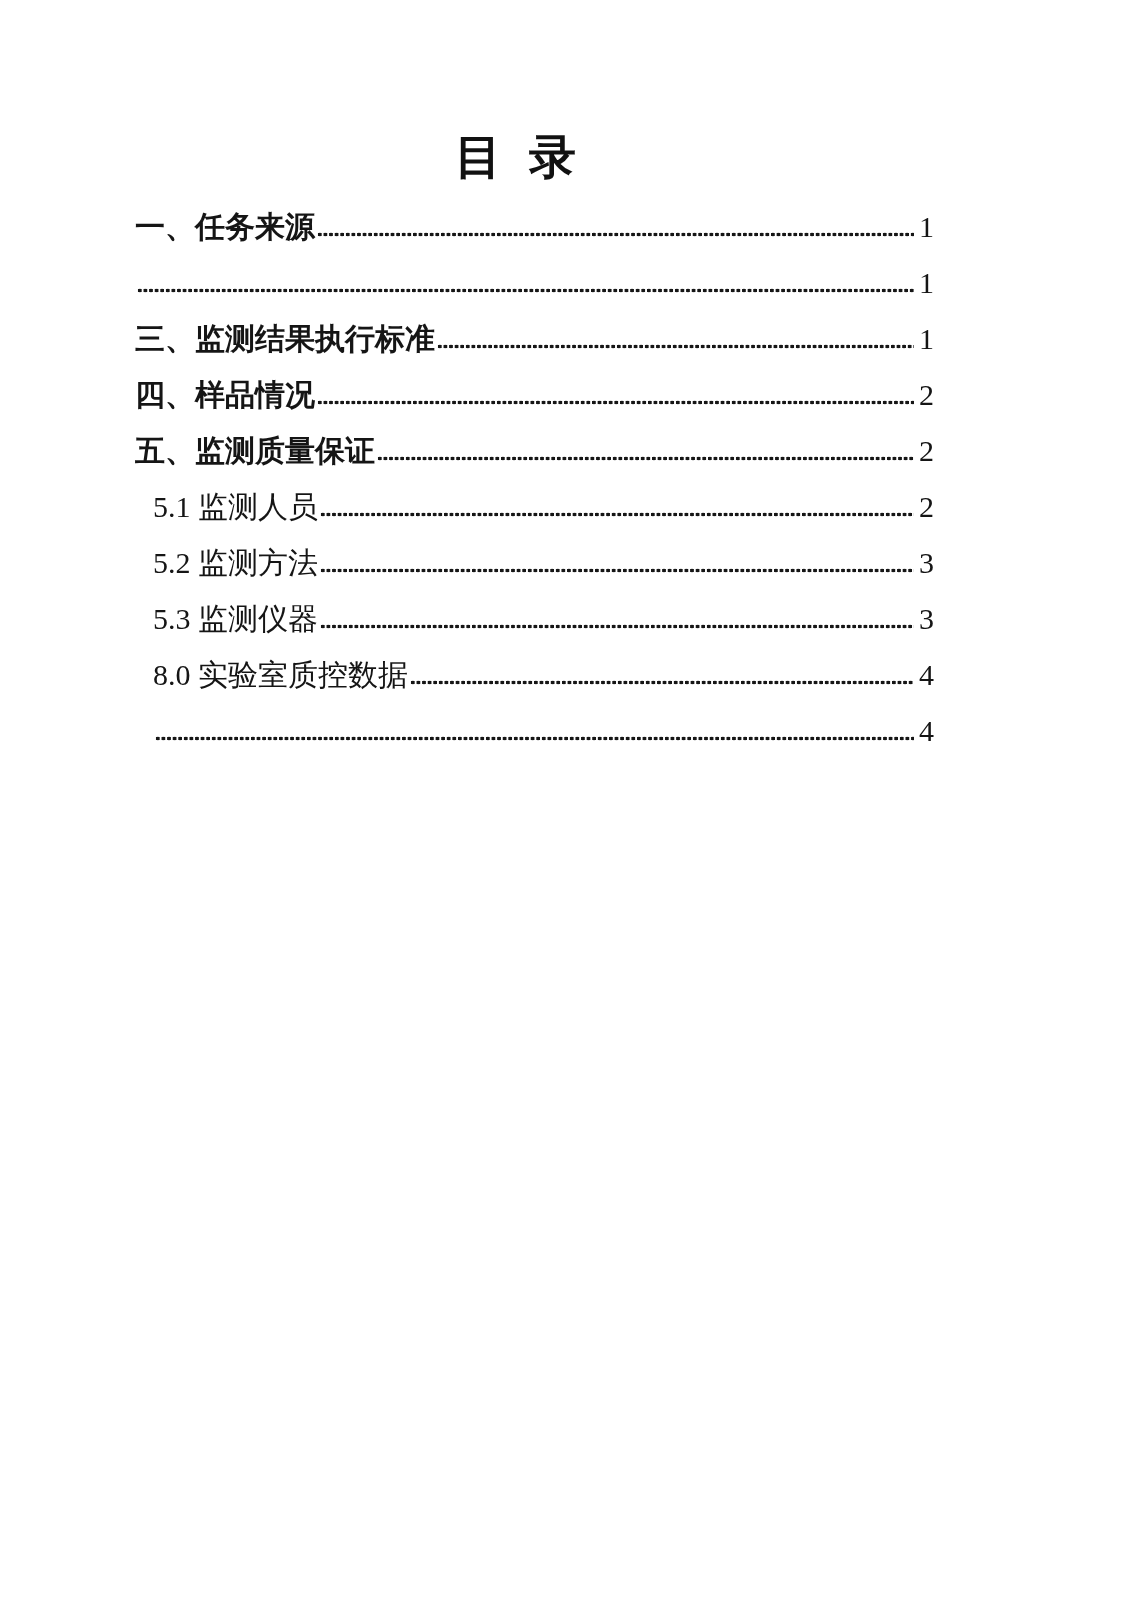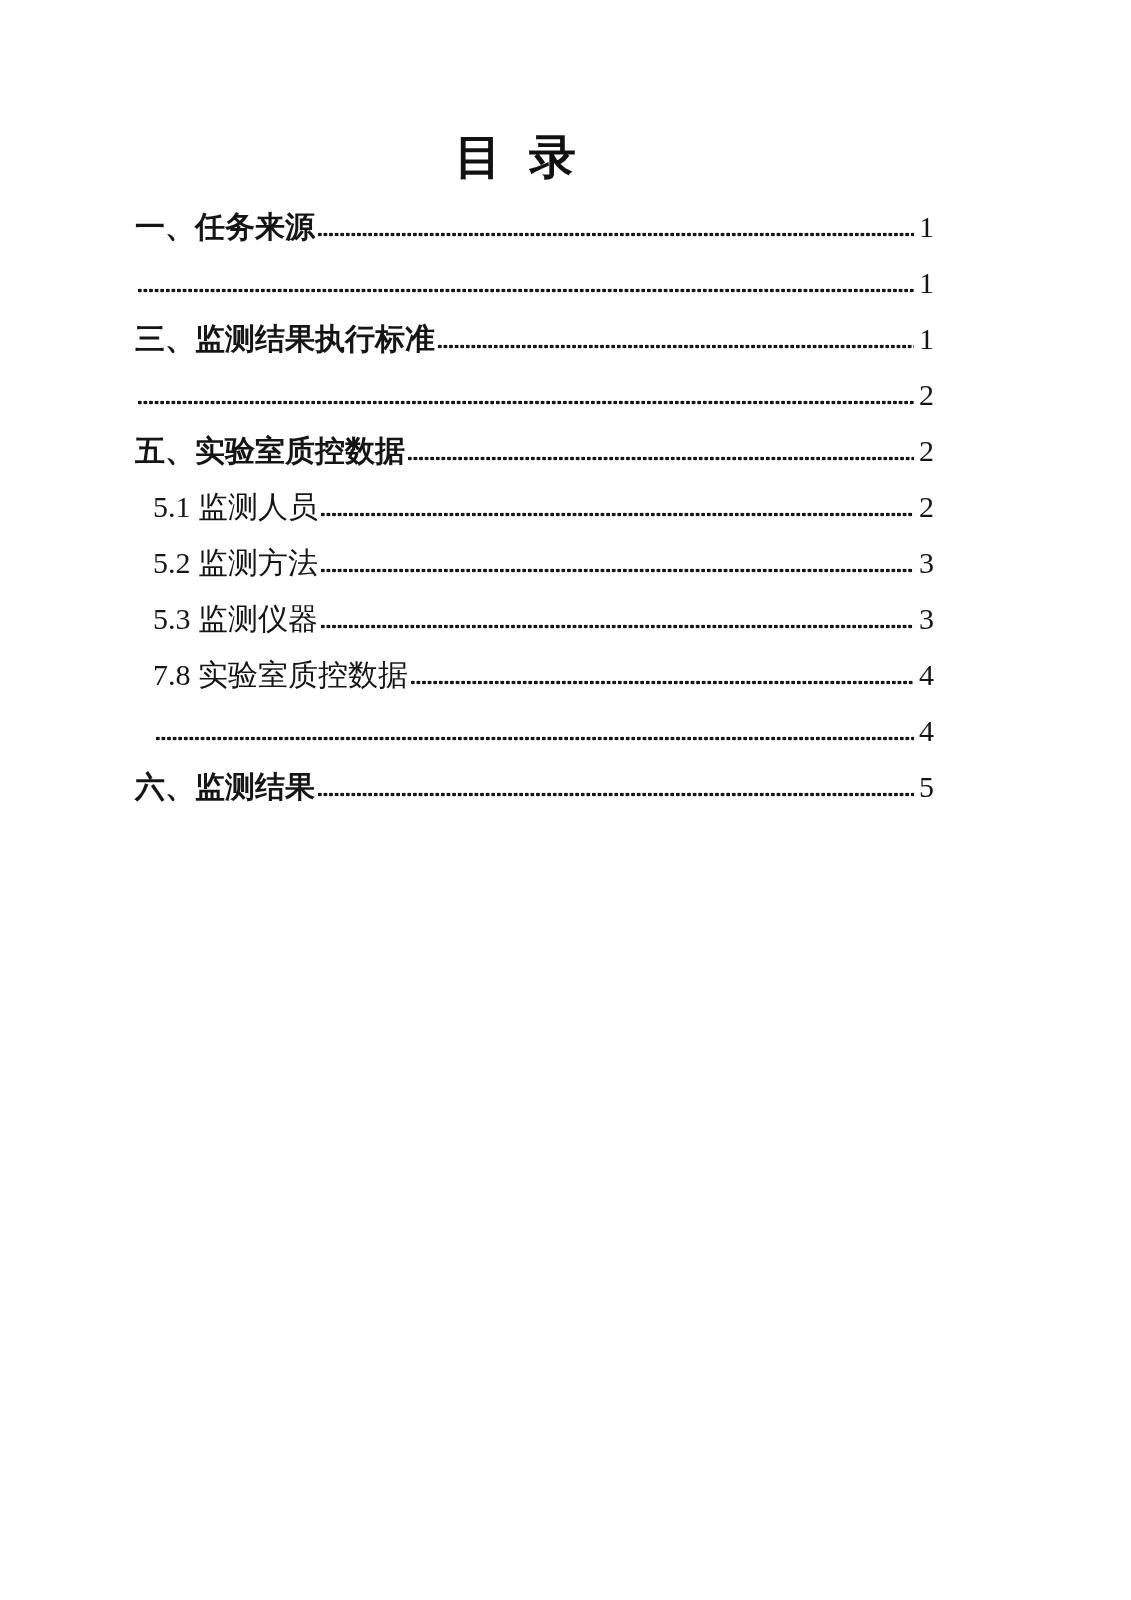--- a/index.html
+++ b/index.html
@@ -92,26 +92,27 @@
       <span class="toc-page">1</span>
     </div>
 
     <div class="toc-row level-1">
       <span class="toc-label">三、监测结果执行标准</span>
       <span class="toc-leader"></span>
       <span class="toc-page">1</span>
     </div>
 
     <div class="toc-row level-1">
+      <span class="toc-label">四、样品情况</span>
       <span class="toc-leader"></span>
       <span class="toc-page">2</span>
     </div>
 
     <div class="toc-row level-1">
-      <span class="toc-label">五、实验室质控数据</span>
+      <span class="toc-label">五、监测质量保证</span>
       <span class="toc-leader"></span>
       <span class="toc-page">2</span>
     </div>
 
     <div class="toc-row level-2">
       <span class="toc-label">5.1 监测人员</span>
       <span class="toc-leader"></span>
       <span class="toc-page">2</span>
     </div>
 
@@ -121,30 +122,25 @@
       <span class="toc-page">3</span>
     </div>
 
     <div class="toc-row level-2">
       <span class="toc-label">5.3 监测仪器</span>
       <span class="toc-leader"></span>
       <span class="toc-page">3</span>
     </div>
 
     <div class="toc-row level-2">
-      <span class="toc-label">7.8 实验室质控数据</span>
+      <span class="toc-label">8.0 实验室质控数据</span>
       <span class="toc-leader"></span>
       <span class="toc-page">4</span>
     </div>
 
     <div class="toc-row level-2">
       <span class="toc-leader"></span>
       <span class="toc-page">4</span>
     </div>
 
-    <div class="toc-row level-1">
-      <span class="toc-label">六、监测结果</span>
-      <span class="toc-leader"></span>
-      <span class="toc-page">5</span>
-    </div>
 
   </div>
 </div>
 
 </body></html>

